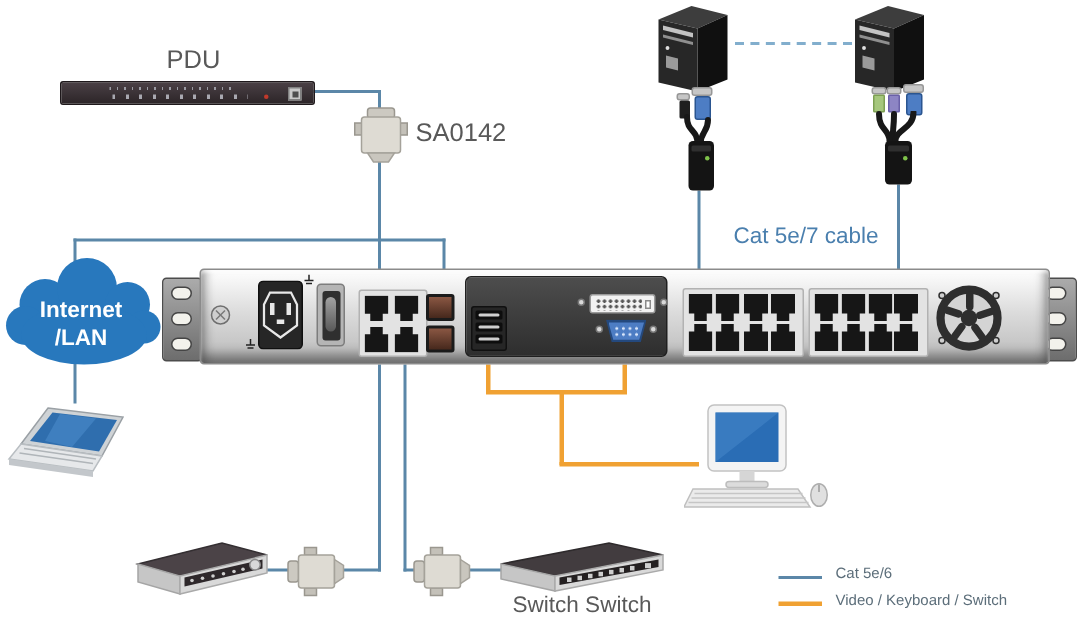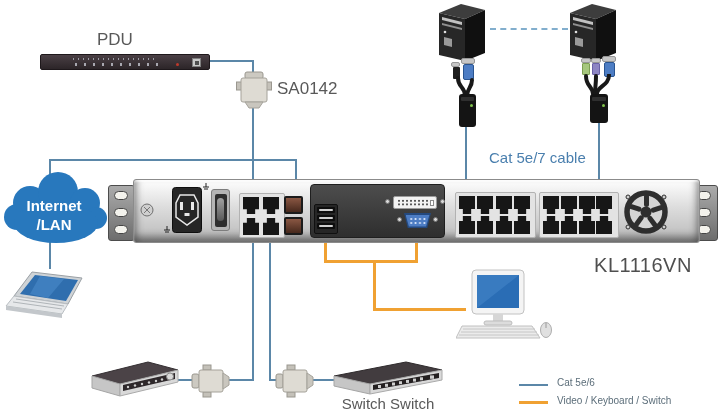--- a/index.html
+++ b/index.html
@@ -58,21 +58,21 @@
   <div class="line" style="left:465px;top:127px;width:2px;height:70px"></div>
   <div class="line" style="left:598px;top:123px;width:2px;height:74px"></div>
   <div class="dash" style="left:490px;top:28px;width:78px;height:0"></div>
 
   <div class="oline" style="left:324px;top:243px;width:3px;height:19px"></div>
   <div class="oline" style="left:415px;top:243px;width:3px;height:19px"></div>
   <div class="oline" style="left:324px;top:260px;width:94px;height:3px"></div>
   <div class="oline" style="left:373px;top:260px;width:3px;height:50px"></div>
   <div class="oline" style="left:373px;top:308px;width:93px;height:3px"></div>
 
-  <div class="lbl" style="left:97px;top:30px;width:64px;text-align:left;font-size:17px">PDU</div>
+  <div class="lbl" style="left:97px;top:30px;width:64px;text-align:center;font-size:17px">PDU</div>
   <div class="abs" style="left:40px;top:54px;width:170px;height:16px;background:linear-gradient(#4a4045,#2c2528);border:1px solid #1e181b;border-radius:2px">
     <div class="abs" style="left:32px;top:3px;width:82px;height:2px;background:repeating-linear-gradient(90deg,#9a9aa2 0 1px,transparent 1px 5px)"></div>
     <div class="abs" style="left:34px;top:8px;width:90px;height:3px;background:repeating-linear-gradient(90deg,#a8a8b0 0 2px,transparent 2px 9px)"></div>
     <div class="abs" style="left:135px;top:8px;width:3px;height:3px;border-radius:50%;background:#c0392b"></div>
     <div class="abs" style="left:151px;top:3px;width:9px;height:9px;background:#c9c9c9;border:1px solid #808080">
       <div class="abs" style="left:1.5px;top:2px;width:4px;height:4px;background:#4e4e4e"></div>
     </div>
   </div>
 
   <svg class="abs" style="left:236px;top:70px" width="36" height="40">
@@ -217,21 +217,20 @@
       <circle cx="24" cy="24" r="5.5"></circle>
     </g>
     <g fill="#cfcfcf" stroke="#2e2e2e">
       <circle cx="6" cy="9" r="2"></circle>
         <circle cx="42" cy="9" r="2"></circle>
         <circle cx="6" cy="39" r="2"></circle>
         <circle cx="42" cy="39" r="2"></circle>
     </g>
   </svg>
 
-  <div class="lbl" style="left:591px;top:254px;width:104px;text-align:center;font-size:20px;letter-spacing:.5px;color:var(--model-text,#4f4f4f)">KL1116VN</div>
 
   <svg class="abs" style="left:435px;top:1px" width="54" height="62">
     <polygon points="4,12 26,3 50,9 30,18" fill="#3d3d3d"></polygon>
     <polygon points="30,18 50,9 50,52 30,60" fill="#101010"></polygon>
     <polygon points="4,12 30,18 30,60 4,54" fill="#272727"></polygon>
     <polygon points="7,16 27,21 27,24 7,19" fill="#c2c2c2"></polygon>
     <polygon points="7,22 27,27 27,29 7,24" fill="#8f8f8f"></polygon>
     <circle cx="10" cy="31" r="1.3" fill="#e0e0e0"></circle>
     <polygon points="9,36 17,38 17,46 9,44" fill="#9a9a9a"></polygon>
   </svg>

